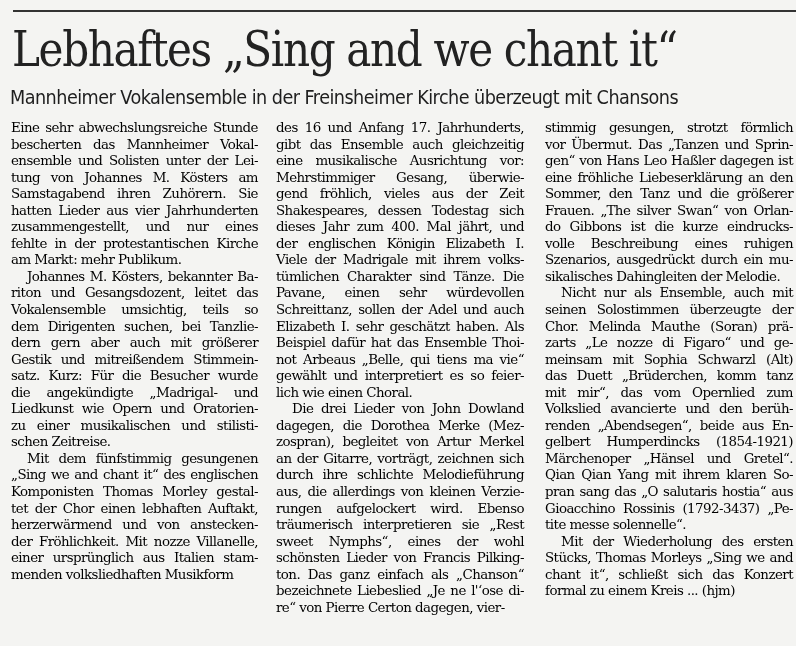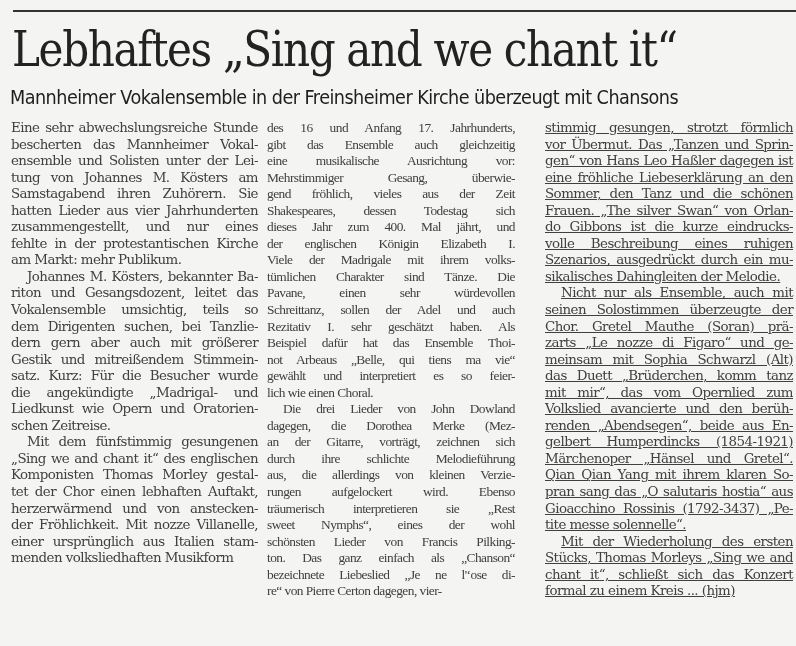--- a/index.html
+++ b/index.html
@@ -32,25 +32,25 @@
     white-space: nowrap; color: #1e1e1e;
     margin: 0; font-weight: normal;
   }
   .columns {
     position: absolute; top: 120px; left: 0; right: 0; bottom: 0;
   }
   .col {
     position: absolute; top: 0;
     font-family: "DejaVu Serif", serif;
     font-size: 13.4px; line-height: 16.55px;
-    color: #404040;
+    color: #000000;
   }
   .col1 { left: 11px; width: 247px; }
-  .col2 { left: 267px; width: 248px; font-family: Liberation Serif, serif; }
-  .col3 { left: 545px; width: 248px; text-decoration: underline; }
+  .col2 { left: 276px; width: 248px; }
+  .col3 { left: 545px; width: 248px; }
   .line {
     display: block; white-space: nowrap;
     text-align: justify; text-align-last: justify;
     letter-spacing: -0.55px;
     height: 16.55px; overflow: visible;
   }
   .line.last { text-align-last: left; }
   .line.indent { padding-left: 16px; }
 </style>
 </head>
@@ -73,20 +73,21 @@
       <span class="line last">am Markt: mehr Publikum.</span>
       <span class="line indent">Johannes M. Kösters, bekannter Ba-</span>
       <span class="line">riton und Gesangsdozent, leitet das</span>
       <span class="line">Vokalensemble umsichtig, teils so</span>
       <span class="line">dem Dirigenten suchen, bei Tanzlie-</span>
       <span class="line">dern gern aber auch mit größerer</span>
       <span class="line">Gestik und mitreißendem Stimmein-</span>
       <span class="line">satz. Kurz: Für die Besucher wurde</span>
       <span class="line">die angekündigte „Madrigal- und</span>
       <span class="line">Liedkunst wie Opern und Oratorien-</span>
+      <span class="line">zu einer musikalischen und stilisti-</span>
       <span class="line last">schen Zeitreise.</span>
       <span class="line indent">Mit dem fünfstimmig gesungenen</span>
       <span class="line">„Sing we and chant it“ des englischen</span>
       <span class="line">Komponisten Thomas Morley gestal-</span>
       <span class="line">tet der Chor einen lebhaften Auftakt,</span>
       <span class="line">herzerwärmend und von anstecken-</span>
       <span class="line">der Fröhlichkeit. Mit nozze Villanelle,</span>
       <span class="line">einer ursprünglich aus Italien stam-</span>
       <span class="line last">menden volksliedhaften Musikform</span>
     </div>
@@ -96,52 +97,53 @@
       <span class="line">eine musikalische Ausrichtung vor:</span>
       <span class="line">Mehrstimmiger Gesang, überwie-</span>
       <span class="line">gend fröhlich, vieles aus der Zeit</span>
       <span class="line">Shakespeares, dessen Todestag sich</span>
       <span class="line">dieses Jahr zum 400. Mal jährt, und</span>
       <span class="line">der englischen Königin Elizabeth I.</span>
       <span class="line">Viele der Madrigale mit ihrem volks-</span>
       <span class="line">tümlichen Charakter sind Tänze. Die</span>
       <span class="line">Pavane, einen sehr würdevollen</span>
       <span class="line">Schreittanz, sollen der Adel und auch</span>
-      <span class="line">Rezitativ I. sehr geschätzt haben. Als</span>
+      <span class="line">Elizabeth I. sehr geschätzt haben. Als</span>
       <span class="line">Beispiel dafür hat das Ensemble Thoi-</span>
       <span class="line">not Arbeaus „Belle, qui tiens ma vie“</span>
       <span class="line">gewählt und interpretiert es so feier-</span>
       <span class="line last">lich wie einen Choral.</span>
       <span class="line indent">Die drei Lieder von John Dowland</span>
       <span class="line">dagegen, die Dorothea Merke (Mez-</span>
+      <span class="line">zospran), begleitet von Artur Merkel</span>
       <span class="line">an der Gitarre, vorträgt, zeichnen sich</span>
       <span class="line">durch ihre schlichte Melodieführung</span>
       <span class="line">aus, die allerdings von kleinen Verzie-</span>
       <span class="line">rungen aufgelockert wird. Ebenso</span>
       <span class="line">träumerisch interpretieren sie „Rest</span>
       <span class="line">sweet Nymphs“, eines der wohl</span>
       <span class="line">schönsten Lieder von Francis Pilking-</span>
       <span class="line">ton. Das ganz einfach als „Chanson“</span>
       <span class="line">bezeichnete Liebeslied „Je ne l'‘ose di-</span>
       <span class="line last">re“ von Pierre Certon dagegen, vier-</span>
     </div>
   <div class="col col3">
       <span class="line">stimmig gesungen, strotzt förmlich</span>
       <span class="line">vor Übermut. Das „Tanzen und Sprin-</span>
       <span class="line">gen“ von Hans Leo Haßler dagegen ist</span>
       <span class="line">eine fröhliche Liebeserklärung an den</span>
-      <span class="line">Sommer, den Tanz und die schönen</span>
+      <span class="line">Sommer, den Tanz und die größerer</span>
       <span class="line">Frauen. „The silver Swan“ von Orlan-</span>
       <span class="line">do Gibbons ist die kurze eindrucks-</span>
       <span class="line">volle Beschreibung eines ruhigen</span>
       <span class="line">Szenarios, ausgedrückt durch ein mu-</span>
       <span class="line last">sikalisches Dahingleiten der Melodie.</span>
       <span class="line indent">Nicht nur als Ensemble, auch mit</span>
       <span class="line">seinen Solostimmen überzeugte der</span>
-      <span class="line">Chor. Gretel Mauthe (Soran) prä-</span>
+      <span class="line">Chor. Melinda Mauthe (Soran) prä-</span>
       <span class="line">zarts „Le nozze di Figaro“ und ge-</span>
       <span class="line">meinsam mit Sophia Schwarzl (Alt)</span>
       <span class="line">das Duett „Brüderchen, komm tanz</span>
       <span class="line">mit mir“, das vom Opernlied zum</span>
       <span class="line">Volkslied avancierte und den berüh-</span>
       <span class="line">renden „Abendsegen“, beide aus En-</span>
       <span class="line">gelbert Humperdincks (1854-1921)</span>
       <span class="line">Märchenoper „Hänsel und Gretel“.</span>
       <span class="line">Qian Qian Yang mit ihrem klaren So-</span>
       <span class="line">pran sang das „O salutaris hostia“ aus</span>

